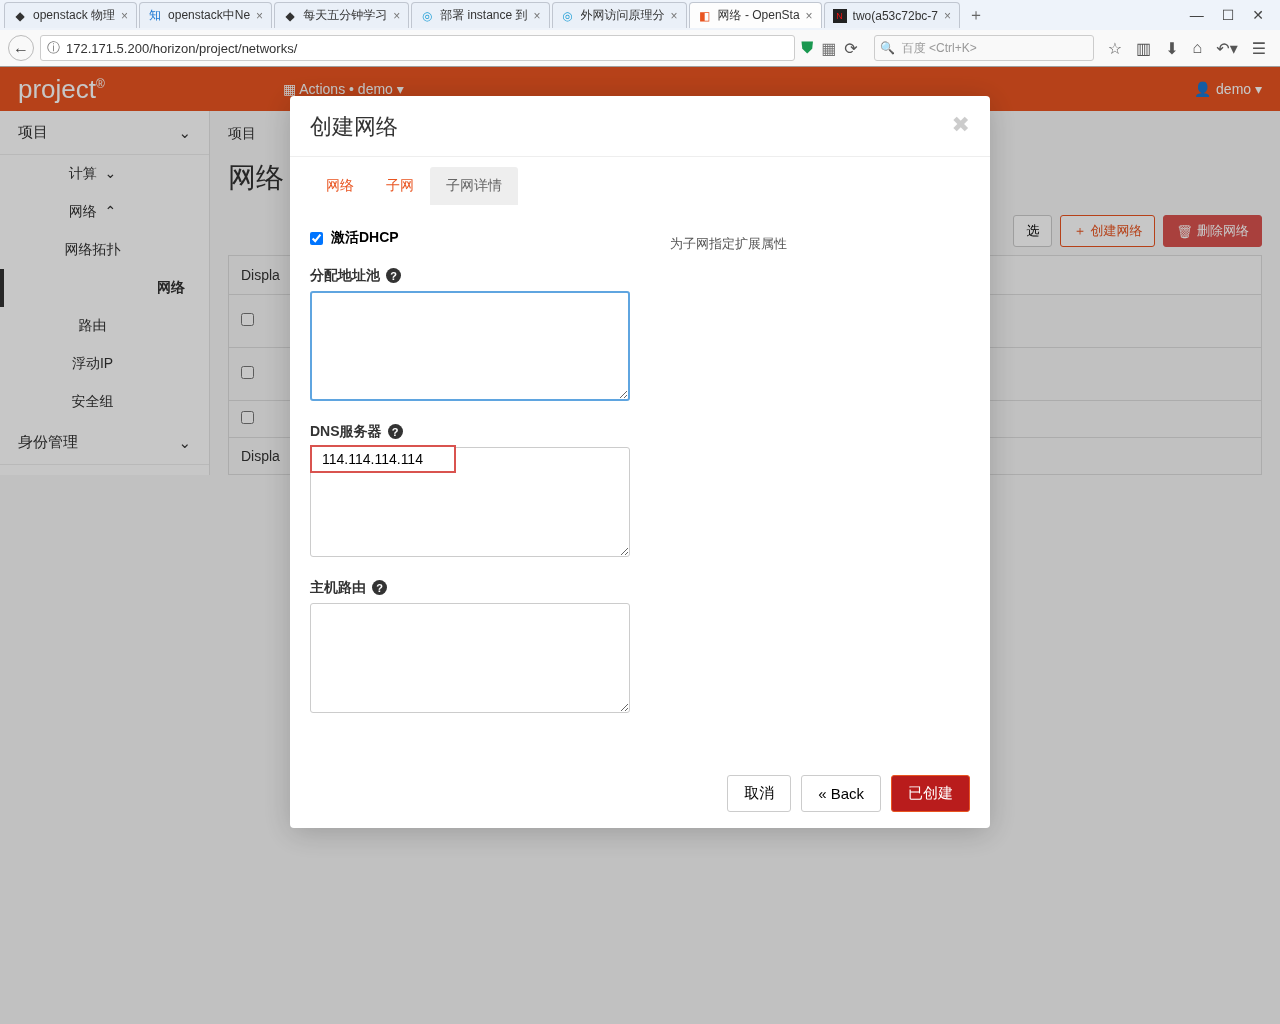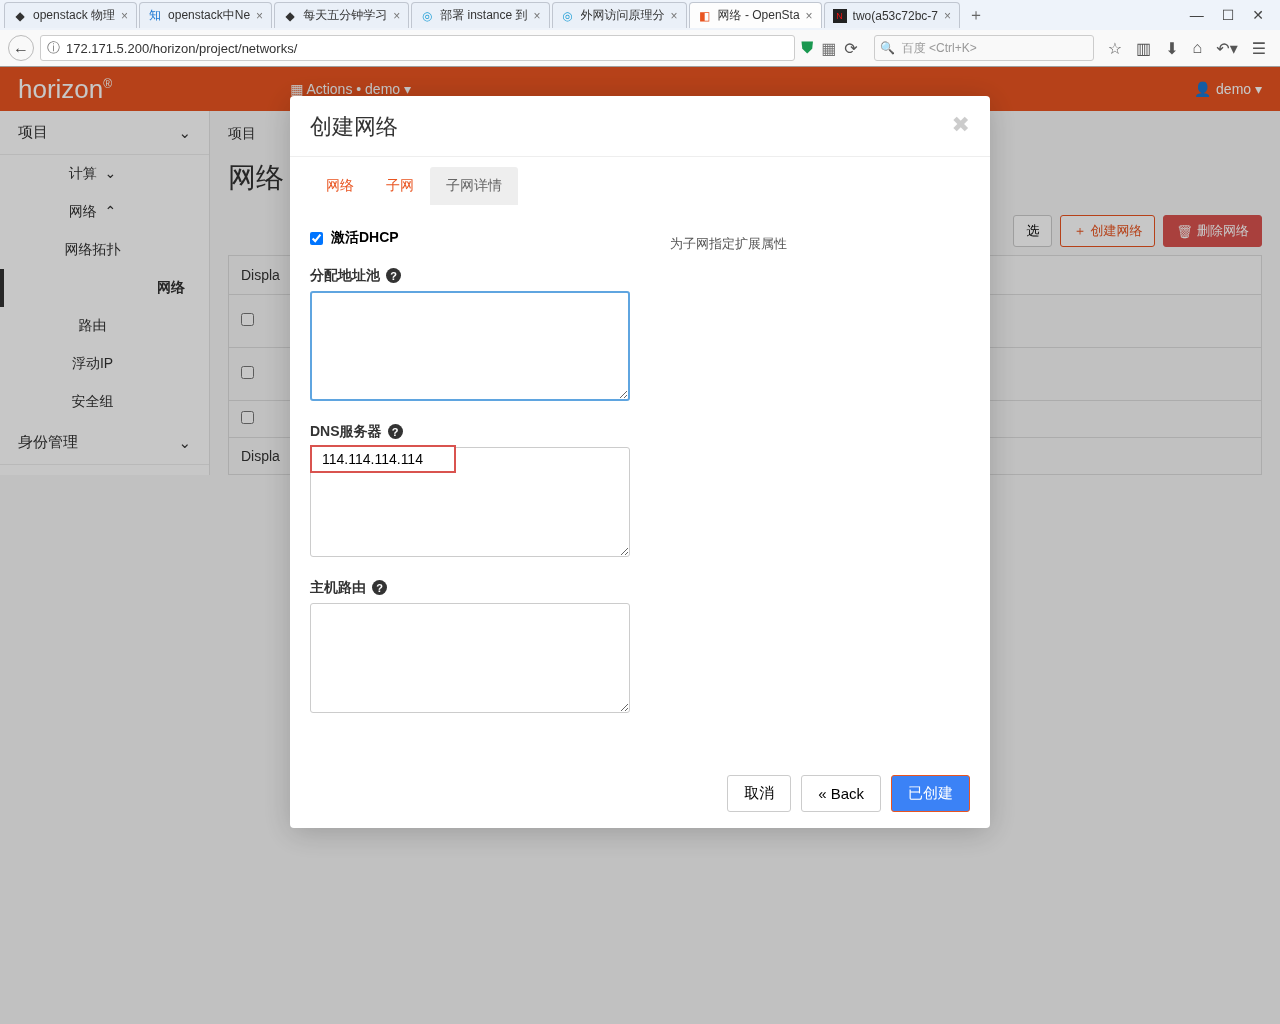--- a/index.html
+++ b/index.html
@@ -65,21 +65,21 @@
 .helpcol { flex: 1; font-size: 13px; color: #555; padding-top: 18px; }
 .formgroup { margin-bottom: 18px; }
 .formlabel { font-size: 14px; font-weight: 700; color: #333; display: flex; align-items: center; gap: 6px; margin-bottom: 6px; }
 .helpicon { width: 15px; height: 15px; border-radius: 50%; background: #333; color: #fff; display: inline-flex; align-items: center; justify-content: center; font-size: 11px; font-weight: bold; }
 .checkbox { display: inline-flex; align-items: center; gap: 8px; font-size: 14px; font-weight: 700; }
 textarea.field { width: 320px; height: 110px; border: 1px solid #ccc; border-radius: 3px; padding: 6px 8px; font-size: 14px; resize: both; }
 textarea.field.focused { border: 2px solid #5fa5e0; outline: none; }
 .dns-highlight { border: 2px solid #d9534f !important; border-radius: 0; }
 .modal-foot { display: flex; justify-content: flex-end; gap: 10px; padding: 16px 20px; }
 .btn-lg { padding: 8px 16px; font-size: 15px; }
-.btn-primary { background: #3b82f6; color: #fff; border-color: #e95420; }
+.btn-primary { background: #b91c1c; color: #fff; border-color: #e95420; }
 
 
 .icon-shield { color: #1a9850; }
 </style>
 </head>
 <body>
 
 <div class="browser-chrome">
   <div class="tab-strip">
     <div class="tab">
@@ -142,21 +142,21 @@
       <span>▥</span>
       <span>⬇</span>
       <span>⌂</span>
       <span>↶▾</span>
       <span>☰</span>
     </div>
   </div>
 </div>
 
 <div class="ubuntu-navbar">
-  <div class="ubuntu-logo"><span>horizon</span><sup>®</sup></div>
+  <div class="ubuntu-logo"><span>project</span><sup>®</sup></div>
   <div class="project-picker">▦ <span>Actions • demo ▾</span></div>
   <div class="user-menu">👤 <span>demo ▾</span></div>
 </div>
 
 <div class="page">
   <div class="sidebar">
     <div class="side-item">
         <span>项目</span>
         <span>⌄</span>
       </div>

